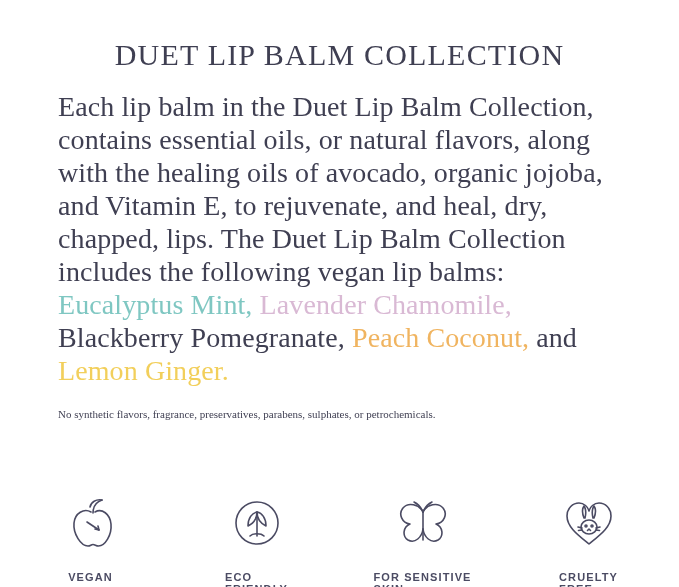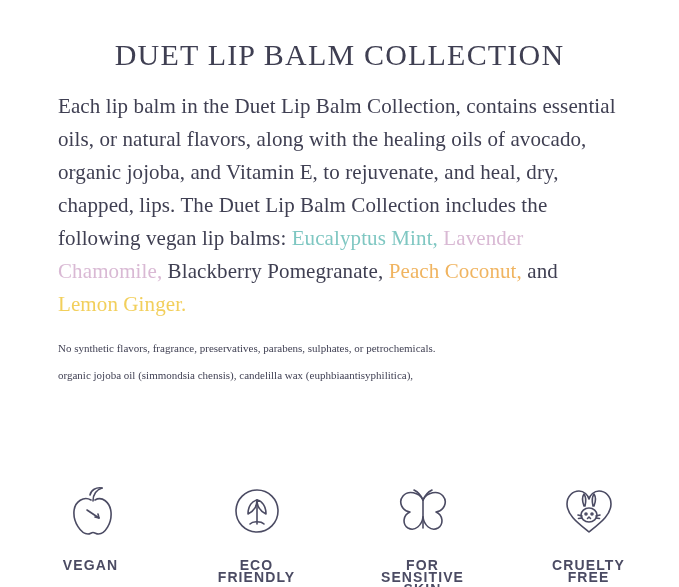--- a/index.html
+++ b/index.html
@@ -25,21 +25,21 @@
     text-align: center;
     font-family: "Liberation Serif", serif;
     font-size: 30px;
     letter-spacing: 1.2px;
     color: #3f3f52;
     margin-top: 38px;
     margin-bottom: 18px;
     font-weight: normal;
   }
   .body-copy {
-    font-size: 21px;
+    font-size: 28px;
     line-height: 33px;
     color: #3f3f52;
     text-align: left;
     margin: 0 18px 0 18px;
     letter-spacing: 0.1px;
   }
   .ingredients {
     font-size: 11px;
     line-height: 27px;
     color: #3f3f52;
@@ -67,44 +67,42 @@
   }
   .badge-icon {
     height: 60px;
     display: flex;
     align-items: center;
     justify-content: center;
   }
   .badge-label {
     margin-top: 17px;
     font-family: "Liberation Sans", sans-serif;
-    font-size: 14px;
+    font-size: 11px;
     letter-spacing: 1.1px;
     font-weight: bold;
     color: #4b4b63;
-    text-align: center;
     line-height: 12px;
     white-space: pre-line;
   }
   .nowrap { white-space: nowrap; }
 </style>
 </head>
 <body>
 
 <div class="page">
 
   <h1 class="title">DUET LIP BALM COLLECTION</h1>
 
   <p class="body-copy">
     <span>Each lip balm in the </span><span>Duet Lip Balm Collection,</span><span> contains essential oils, or natural flavors, along with the healing oils of avocado, organic jojoba, and Vitamin E, to rejuvenate, and heal, dry, chapped, lips. The </span><span>Duet Lip Balm Collection</span><span> includes the following vegan lip balms: </span><span class="nowrap" style="color:#7fc7c2">Eucalyptus Mint,</span> <span style="color:#d9b9d4">Lavender Chamomile,</span> <span style="color:#3f3f52">Blackberry Pomegranate,</span> <span style="color:#f0b460">Peach Coconut,</span><span> and </span> <span style="color:#f2cf5b">Lemon Ginger.</span>
   </p>
 
   <div class="ingredients">
     <span class="ing-line">No synthetic flavors, fragrance, preservatives, parabens, sulphates, or petrochemicals.</span>
-    <span class="ing-line">organic jojoba oil (simmondsia chensis), candelilla wax (euphbiaantisyphilitica),</span>
   </div>
 
   <div class="badges">
 
     <div class="badge">
       <div class="badge-icon">
         <svg width="62" height="56" viewBox="0 0 62 56" fill="none" stroke="#4b4b63" stroke-width="1.6" stroke-linecap="round" stroke-linejoin="round">
           <path d="M31 16 C24 12, 15 17, 14 27 C13 38, 21 50, 28 50 C30.5 50, 31 48.5, 33 48.5 C35 48.5, 36 50, 38.5 50 C45 50, 52 39, 51 28 C50 18, 42 12, 35 16"></path>
           <path d="M33 17 C33 11, 36 6, 42 4"></path>
           <path d="M42 4 C36 3, 31 6, 30 11"></path>

